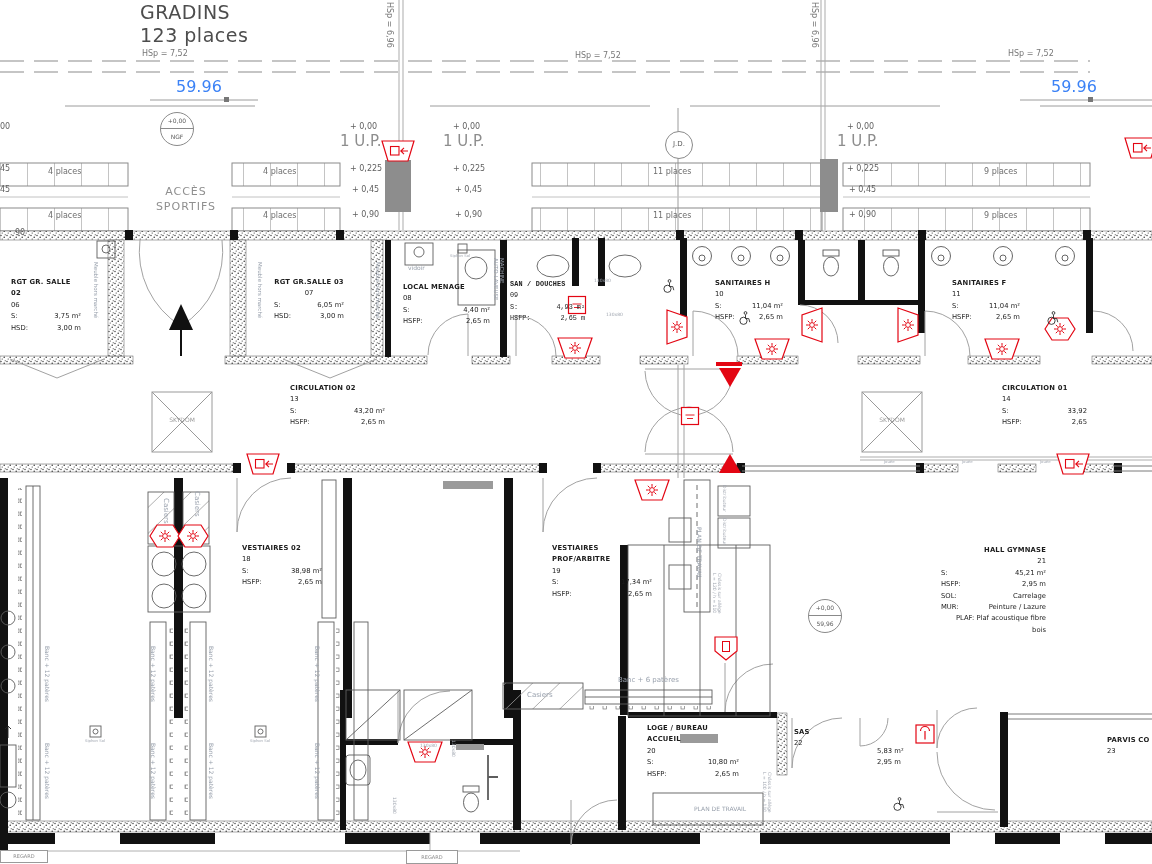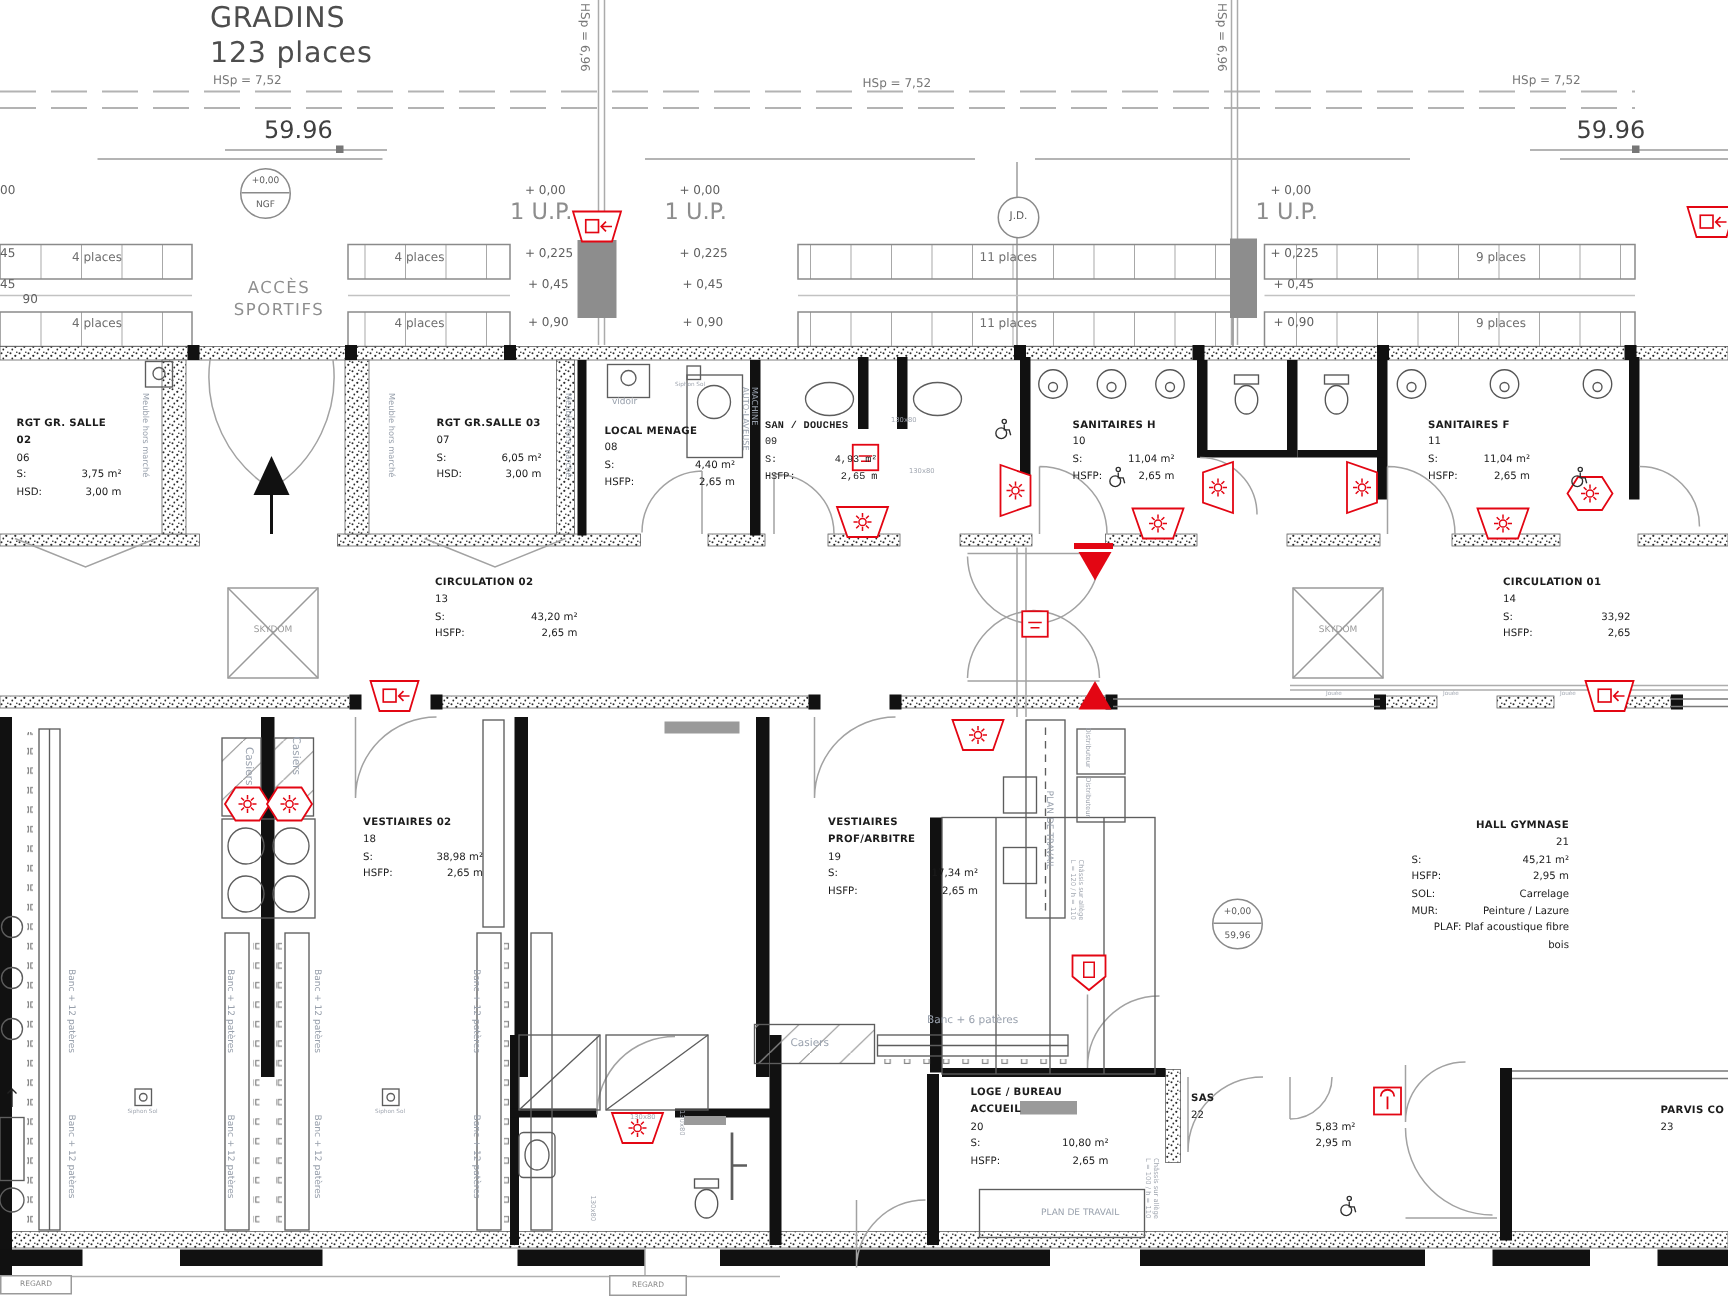--- a/index.html
+++ b/index.html
@@ -3,21 +3,21 @@
 <meta charset="utf-8">
 <style>
   html,body{margin:0;padding:0;background:#e9e9e9;}
   #plan{position:relative;width:1152px;height:864px;background:#ffffff;overflow:hidden;
         font-family:"DejaVu Sans","Liberation Sans",sans-serif;color:#3d3d3d;}
   #plan svg{position:absolute;left:0;top:0;}
   .t{position:absolute;white-space:nowrap;line-height:1.1;}
   .ttl{font-size:19px;color:#4d4d4d;line-height:23px;letter-spacing:.5px;}
   .ann{font-size:8px;color:#5f5f5f;}
   .ann2{font-size:8px;color:#777;}
-  .big{font-size:16px;color:#404040;}
+  .big{font-size:16px;color:#3b82f6;}
   .up{font-size:15px;color:#8d8d8d;}
   .acc{font-size:11px;color:#8f8f8f;letter-spacing:1px;text-align:center;width:92px;line-height:15px;}
   .seat{font-size:8px;color:#6e6e6e;}
   .room{position:absolute;font-size:6.8px;line-height:11.4px;color:#1c1c1c;}
   .room .rn{font-weight:700;letter-spacing:.2px;}
   .rrow{display:flex;justify-content:space-between;}
   .cad{font-size:5.5px;color:#98a0ac;}
   .cad6{font-size:6px;color:#98a0ac;}
   .cad7{font-size:7px;color:#9aa2ae;}
   .tiny{font-size:4.5px;color:#a0a6b0;}
@@ -389,21 +389,21 @@
 <div class="t ann" style="left:847px;top:165px;">+ 0,225</div>
 <div class="t ann" style="left:352px;top:186px;">+ 0,45</div>
 <div class="t ann" style="left:455px;top:186px;">+ 0,45</div>
 <div class="t ann" style="left:849px;top:186px;">+ 0,45</div>
 <div class="t ann" style="left:352px;top:211px;">+ 0,90</div>
 <div class="t ann" style="left:455px;top:211px;">+ 0,90</div>
 <div class="t ann" style="left:849px;top:211px;">+ 0,90</div>
 <div class="t ann" style="left:0px;top:123px;">00</div>
 <div class="t ann" style="left:0px;top:165px;">45</div>
 <div class="t ann" style="left:0px;top:186px;">45</div>
-<div class="t ann" style="left:0px;top:196px;margin-left:15px;">90</div>
+<div class="t ann" style="left:0px;top:229px;margin-left:15px;">90</div>
 
 <div class="t acc" style="left:140px;top:184px;">
   <div>ACCÈS</div>
   <div>SPORTIFS</div>
 </div>
 
 <div class="t seat" style="left:48px;top:168px;">4 places</div>
 <div class="t seat" style="left:48px;top:212px;">4 places</div>
 <div class="t seat" style="left:263px;top:168px;">4 places</div>
 <div class="t seat" style="left:263px;top:212px;">4 places</div>
@@ -417,21 +417,21 @@
   <div>06</div>
   <div class="rrow">
         <span>S:</span>
         <span>3,75 m²</span>
       </div>
   <div class="rrow">
         <span>HSD:</span>
         <span>3,00 m</span>
       </div>
 </div>
-<div class="room" style="left:291px;top:277px;width:70px;">
+<div class="room" style="left:274px;top:277px;width:70px;text-align:center;">
   <div class="rn">RGT GR.SALLE 03</div>
   <div>07</div>
   <div class="rrow">
         <span>S:</span>
         <span>6,05 m²</span>
       </div>
   <div class="rrow">
         <span>HSD:</span>
         <span>3,00 m</span>
       </div>

